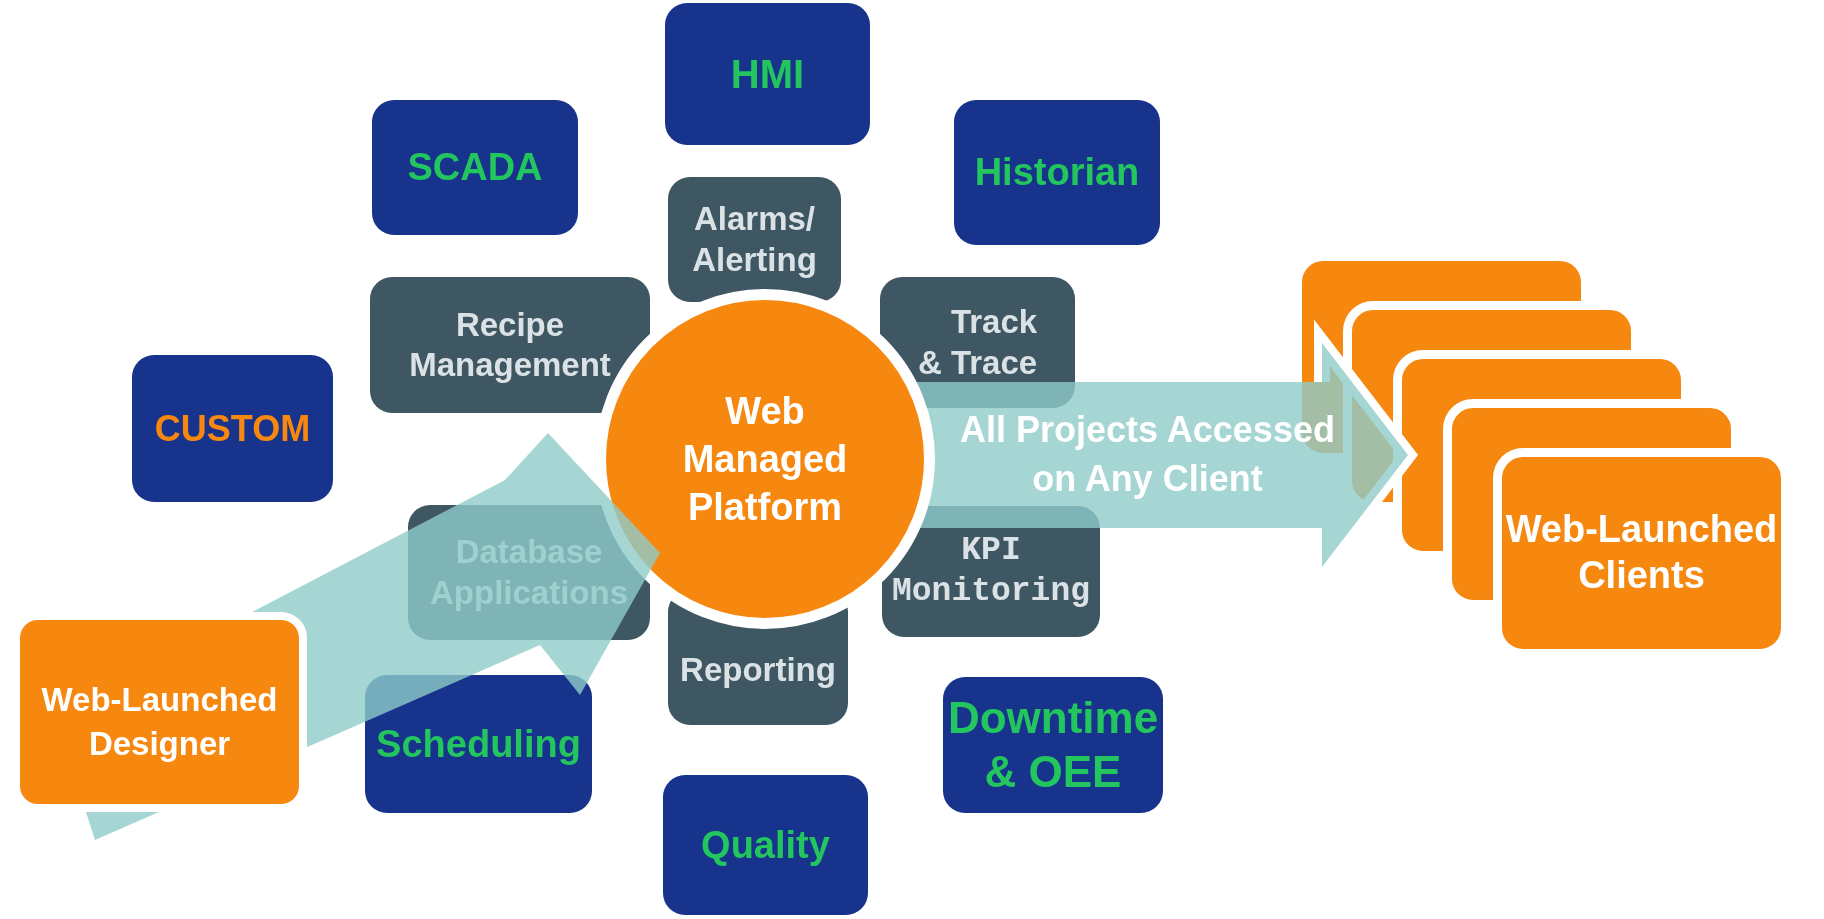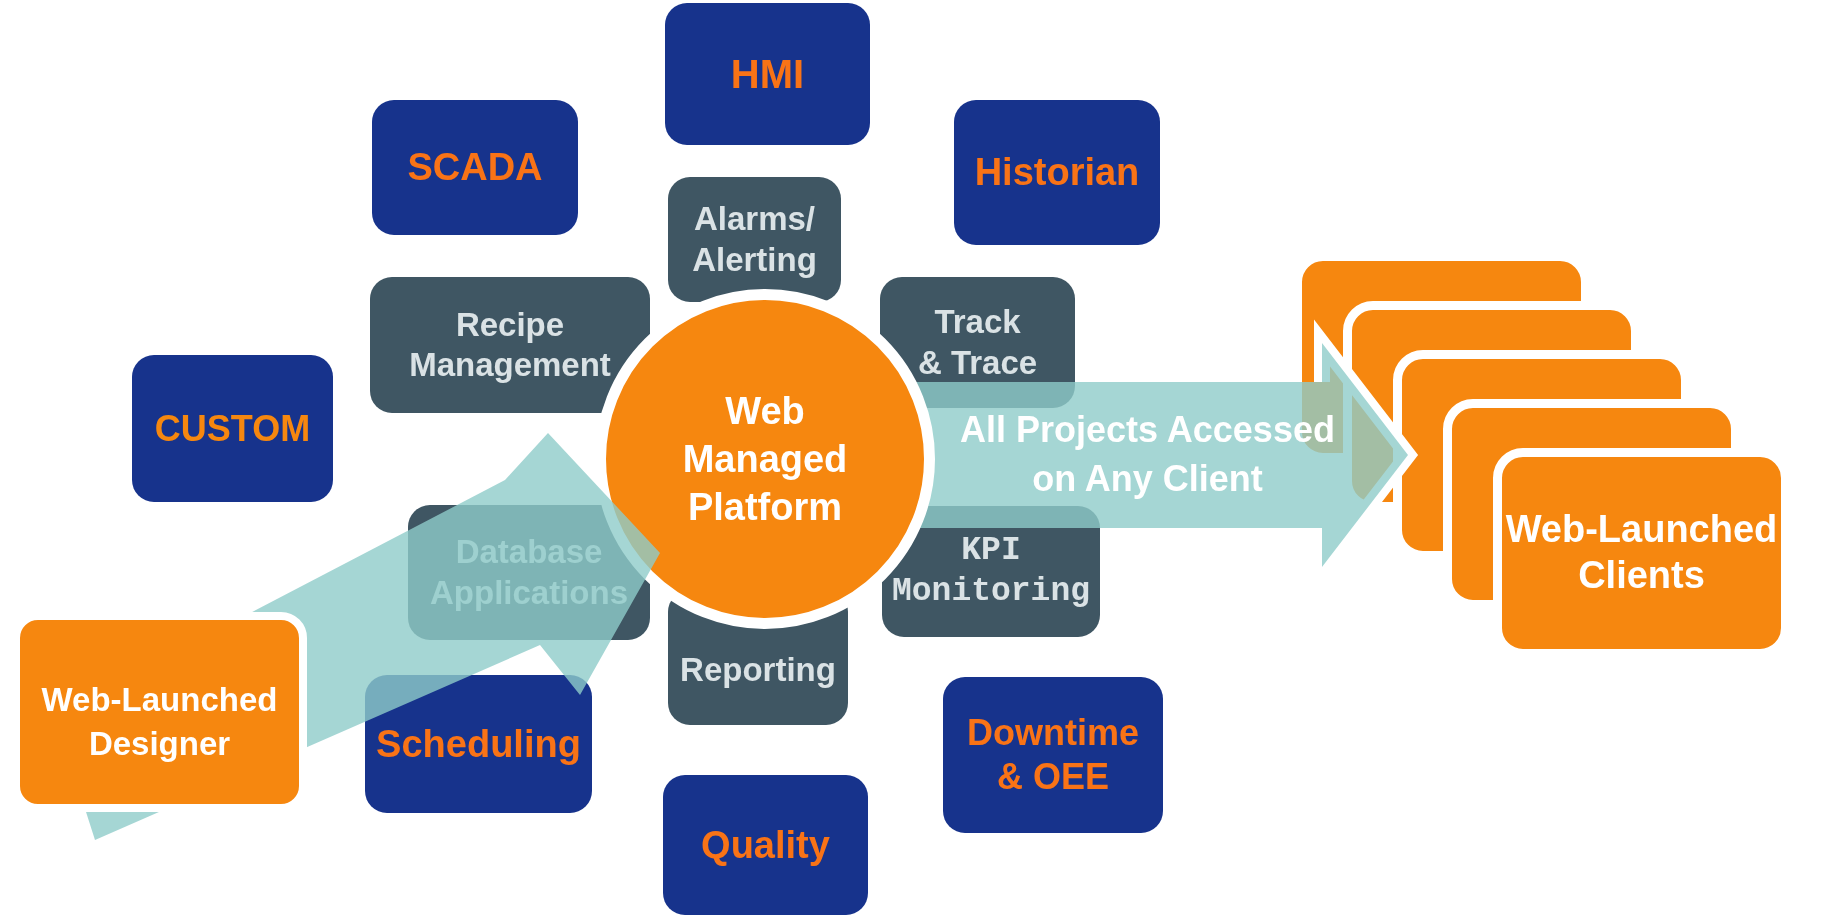--- a/index.html
+++ b/index.html
@@ -5,21 +5,21 @@
   html,body{margin:0;padding:0;background:#ffffff;}
   .stage{
     position:relative;width:1824px;height:919px;background:#ffffff;overflow:hidden;
     font-family:"Liberation Sans", sans-serif;font-weight:bold;
   }
   .box{
     position:absolute;display:flex;align-items:center;justify-content:center;
     text-align:center;border-radius:22px;white-space:pre-line;box-sizing:border-box;
     line-height:1.22;
   }
-  .blue{background:#17338C;color:#f97316;}
+  .blue{background:#17338C;color:#22c55e;}
   .slate{background:#3F5663;color:#DAE2E5;z-index:1;}
   .blue{z-index:1;}
   .orange-text{color:#F6870F;}
   .circle{
     position:absolute;left:595px;top:289px;width:340px;height:340px;border-radius:50%;
     background:#F6870F;border:11px solid #ffffff;box-sizing:border-box;z-index:3;
     display:flex;align-items:center;justify-content:center;text-align:center;
     color:#ffffff;font-size:38px;line-height:48px;white-space:pre-line;
   }
   .card{
@@ -61,28 +61,28 @@
 
   <div class="card" style="left:1493px;top:448px;z-index:2;">Web-Launched
 Clients</div>
 
   <div class="box blue" style="left:665px;top:3px;width:205px;height:142px;font-size:40px;">HMI</div>
   <div class="box blue" style="left:372px;top:100px;width:206px;height:135px;font-size:38px;">SCADA</div>
   <div class="box blue" style="left:954px;top:100px;width:206px;height:145px;font-size:38px;border-radius:22px;">Historian</div>
   <div class="box blue orange-text" style="left:132px;top:355px;width:201px;height:147px;font-size:36px;">CUSTOM</div>
   <div class="box blue" style="left:365px;top:675px;width:227px;height:138px;font-size:38px;">Scheduling</div>
   <div class="box blue" style="left:663px;top:775px;width:205px;height:140px;font-size:38px;">Quality</div>
-  <div class="box blue" style="left:943px;top:677px;width:220px;height:156px;font-size:36px;">Downtime
+  <div class="box blue" style="left:943px;top:677px;width:220px;height:136px;font-size:44px;">Downtime
 &amp; OEE</div>
 
   <div class="box slate" style="left:668px;top:177px;width:173px;height:125px;font-size:33px;">Alarms/
 Alerting</div>
   <div class="box slate" style="left:370px;top:277px;width:280px;height:136px;font-size:33px;">Recipe
 Management</div>
-  <div class="box slate" style="left:880px;top:277px;width:195px;height:131px;font-size:33px;">Track
+  <div class="box slate" style="left:880px;top:277px;width:195px;height:131px;font-size:33px;text-align:right;">Track
 &amp; Trace</div>
   <div class="box slate" style="left:408px;top:505px;width:242px;height:135px;font-size:33px;">Database
 Applications</div>
   <div class="box slate" style="left:882px;top:506px;width:218px;height:131px;font-size:33px;font-family:Liberation Mono, monospace;">KPI
 Monitoring</div>
   <div class="box slate" style="left:668px;top:590px;width:180px;height:135px;font-size:33px;padding-top:26px;">Reporting</div>
 
   <div class="circle">Web
 Managed
 Platform</div>

